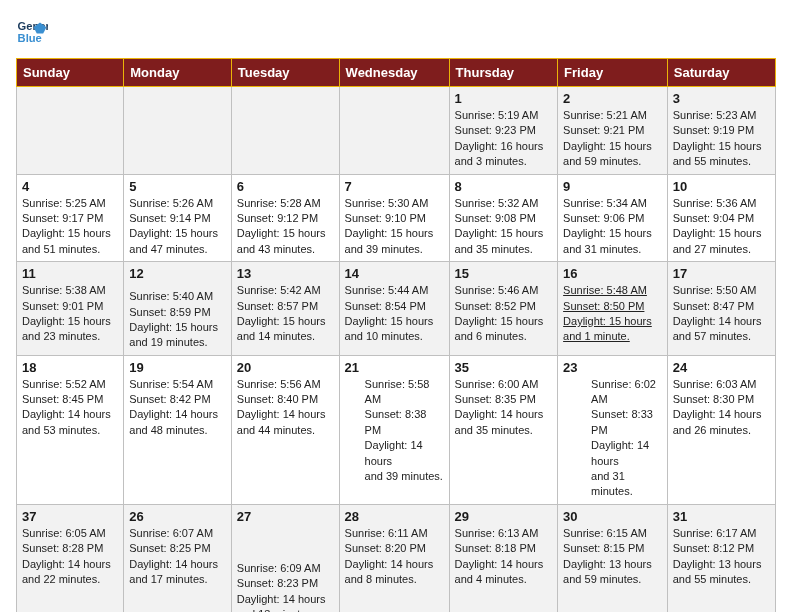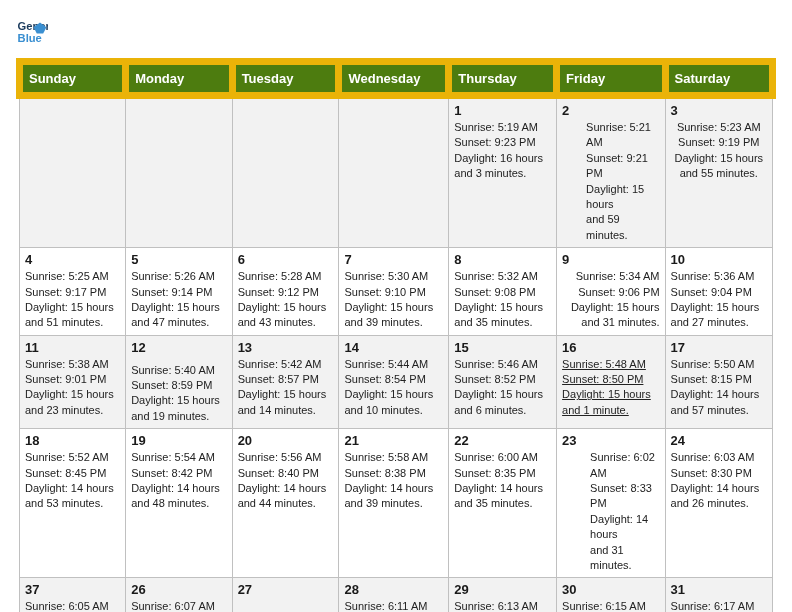--- a/index.html
+++ b/index.html
@@ -36,27 +36,27 @@
     .location-title {
       font-size: 16px;
       color: #333;
     }
     table {
       width: 100%;
       border-collapse: collapse;
       font-size: 11px;
     }
     thead tr th {
-      background-color: #4d7c0f;
+      background-color: #7f1d1d;
       color: white;
       text-align: left;
       padding: 6px 6px;
       font-size: 13px;
       font-weight: bold;
-      border: 7px solid #eab308;
+      border: 1px solid #eab308;
     }
     tbody tr td {
       border: 1px solid #c0c0c0;
       vertical-align: top;
       padding: 4px 5px;
       min-height: 80px;
       height: 80px;
       width: 113px;
     }
     tbody tr:nth-child(odd) td {
@@ -122,28 +122,28 @@
         <td class="empty-cell"></td>
         <td>
           <span class="day-number">1</span>
           <div class="day-info" style="white-space: pre-line;">Sunrise: 5:19 AM
 Sunset: 9:23 PM
 Daylight: 16 hours
 and 3 minutes.</div>
         </td>
         <td>
           <span class="day-number">2</span>
-          <div class="day-info" style="white-space: pre-line; margin-left: 24px;">Sunrise: 5:21 AM
+          <div class="day-info" style="white-space: pre-line;">Sunrise: 5:21 AM
 Sunset: 9:21 PM
 Daylight: 15 hours
 and 59 minutes.</div>
         </td>
         <td>
           <span class="day-number">3</span>
-          <div class="day-info" style="white-space: pre-line; text-align: center;">Sunrise: 5:23 AM
+          <div class="day-info" style="white-space: pre-line;">Sunrise: 5:23 AM
 Sunset: 9:19 PM
 Daylight: 15 hours
 and 55 minutes.</div>
         </td>
       </tr>
       <tr>
         <td>
           <span class="day-number">4</span>
           <div class="day-info" style="white-space: pre-line;">Sunrise: 5:25 AM
 Sunset: 9:17 PM
@@ -173,21 +173,21 @@
         </td>
         <td>
           <span class="day-number">8</span>
           <div class="day-info" style="white-space: pre-line;">Sunrise: 5:32 AM
 Sunset: 9:08 PM
 Daylight: 15 hours
 and 35 minutes.</div>
         </td>
         <td>
           <span class="day-number">9</span>
-          <div class="day-info" style="white-space: pre-line; text-align: right;">Sunrise: 5:34 AM
+          <div class="day-info" style="white-space: pre-line;">Sunrise: 5:34 AM
 Sunset: 9:06 PM
 Daylight: 15 hours
 and 31 minutes.</div>
         </td>
         <td>
           <span class="day-number">10</span>
           <div class="day-info" style="white-space: pre-line;">Sunrise: 5:36 AM
 Sunset: 9:04 PM
 Daylight: 15 hours
 and 27 minutes.</div>
@@ -232,21 +232,21 @@
         <td>
           <span class="day-number">16</span>
           <div class="day-info" style="white-space: pre-line; text-decoration: underline;">Sunrise: 5:48 AM
 Sunset: 8:50 PM
 Daylight: 15 hours
 and 1 minute.</div>
         </td>
         <td>
           <span class="day-number">17</span>
           <div class="day-info" style="white-space: pre-line;">Sunrise: 5:50 AM
-Sunset: 8:15 PM
+Sunset: 8:47 PM
 Daylight: 14 hours
 and 57 minutes.</div>
         </td>
       </tr>
       <tr>
         <td>
           <span class="day-number">18</span>
           <div class="day-info" style="white-space: pre-line;">Sunrise: 5:52 AM
 Sunset: 8:45 PM
 Daylight: 14 hours
@@ -261,27 +261,27 @@
         </td>
         <td>
           <span class="day-number">20</span>
           <div class="day-info" style="white-space: pre-line;">Sunrise: 5:56 AM
 Sunset: 8:40 PM
 Daylight: 14 hours
 and 44 minutes.</div>
         </td>
         <td>
           <span class="day-number">21</span>
-          <div class="day-info" style="white-space: pre-line;">Sunrise: 5:58 AM
+          <div class="day-info" style="white-space: pre-line; margin-left: 20px;">Sunrise: 5:58 AM
 Sunset: 8:38 PM
 Daylight: 14 hours
 and 39 minutes.</div>
         </td>
         <td>
-          <span class="day-number">22</span>
+          <span class="day-number">35</span>
           <div class="day-info" style="white-space: pre-line;">Sunrise: 6:00 AM
 Sunset: 8:35 PM
 Daylight: 14 hours
 and 35 minutes.</div>
         </td>
         <td>
           <span class="day-number">23</span>
           <div class="day-info" style="white-space: pre-line; margin-left: 28px;">Sunrise: 6:02 AM
 Sunset: 8:33 PM
 Daylight: 14 hours

